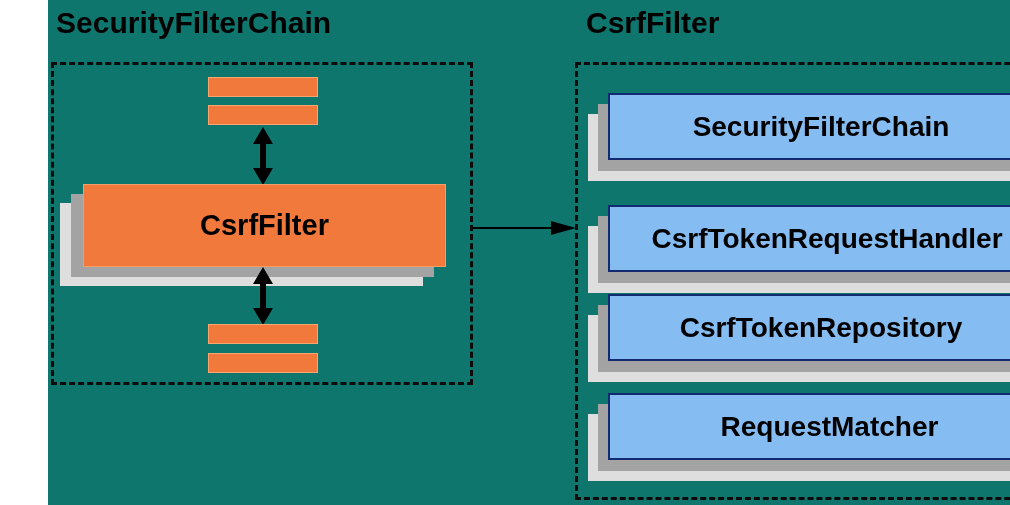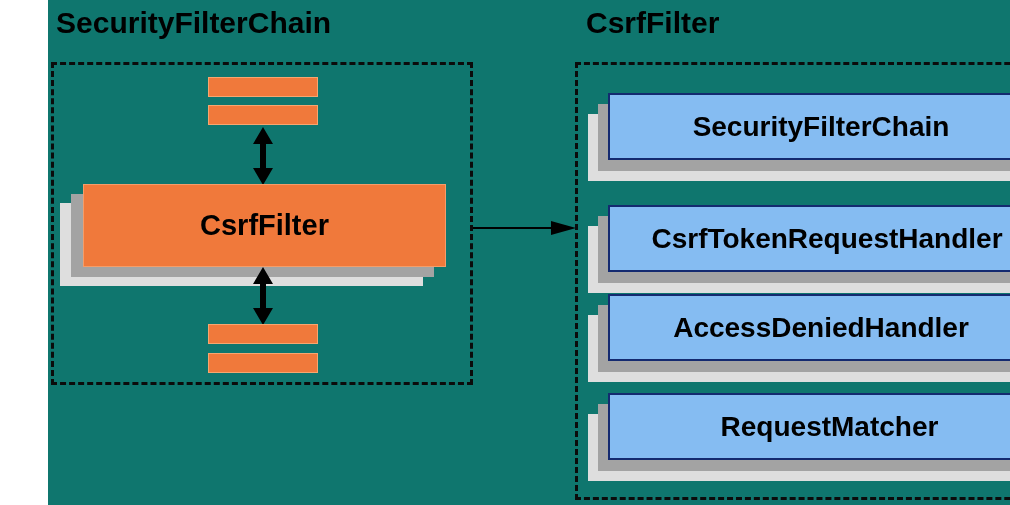--- a/index.html
+++ b/index.html
@@ -141,21 +141,21 @@
 
     <div class="component-box" id="component-0">
       <span>SecurityFilterChain</span>
     </div>
 
     <div class="component-box" id="component-1">
       <span>CsrfTokenRequestHandler</span>
     </div>
 
     <div class="component-box" id="component-2">
-      <span>AccessDeniedHandler</span>
+      <span>CsrfTokenRepository</span>
     </div>
 
     <div class="component-box" id="component-3">
       <span>RequestMatcher</span>
     </div>
   </div>
 
 </div>
 
 </body></html>

